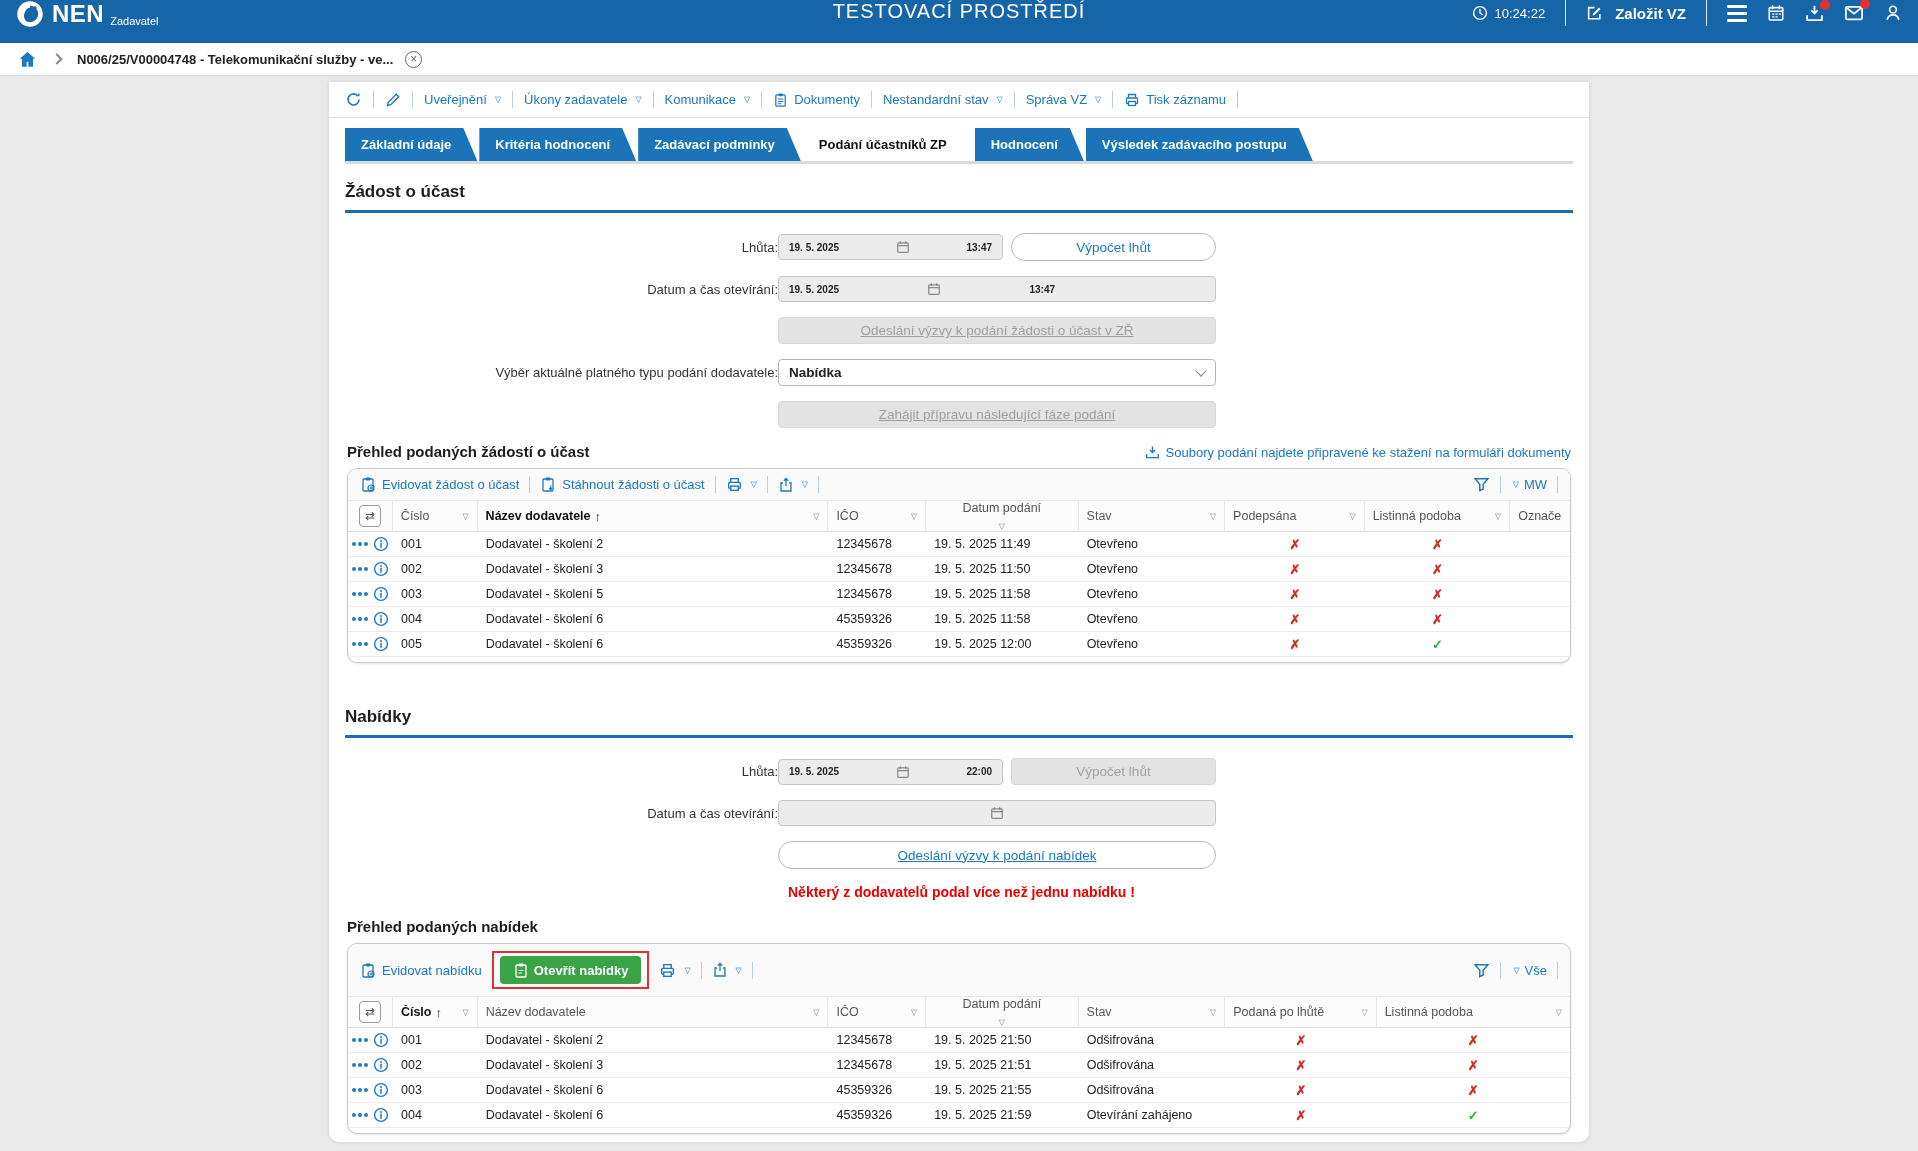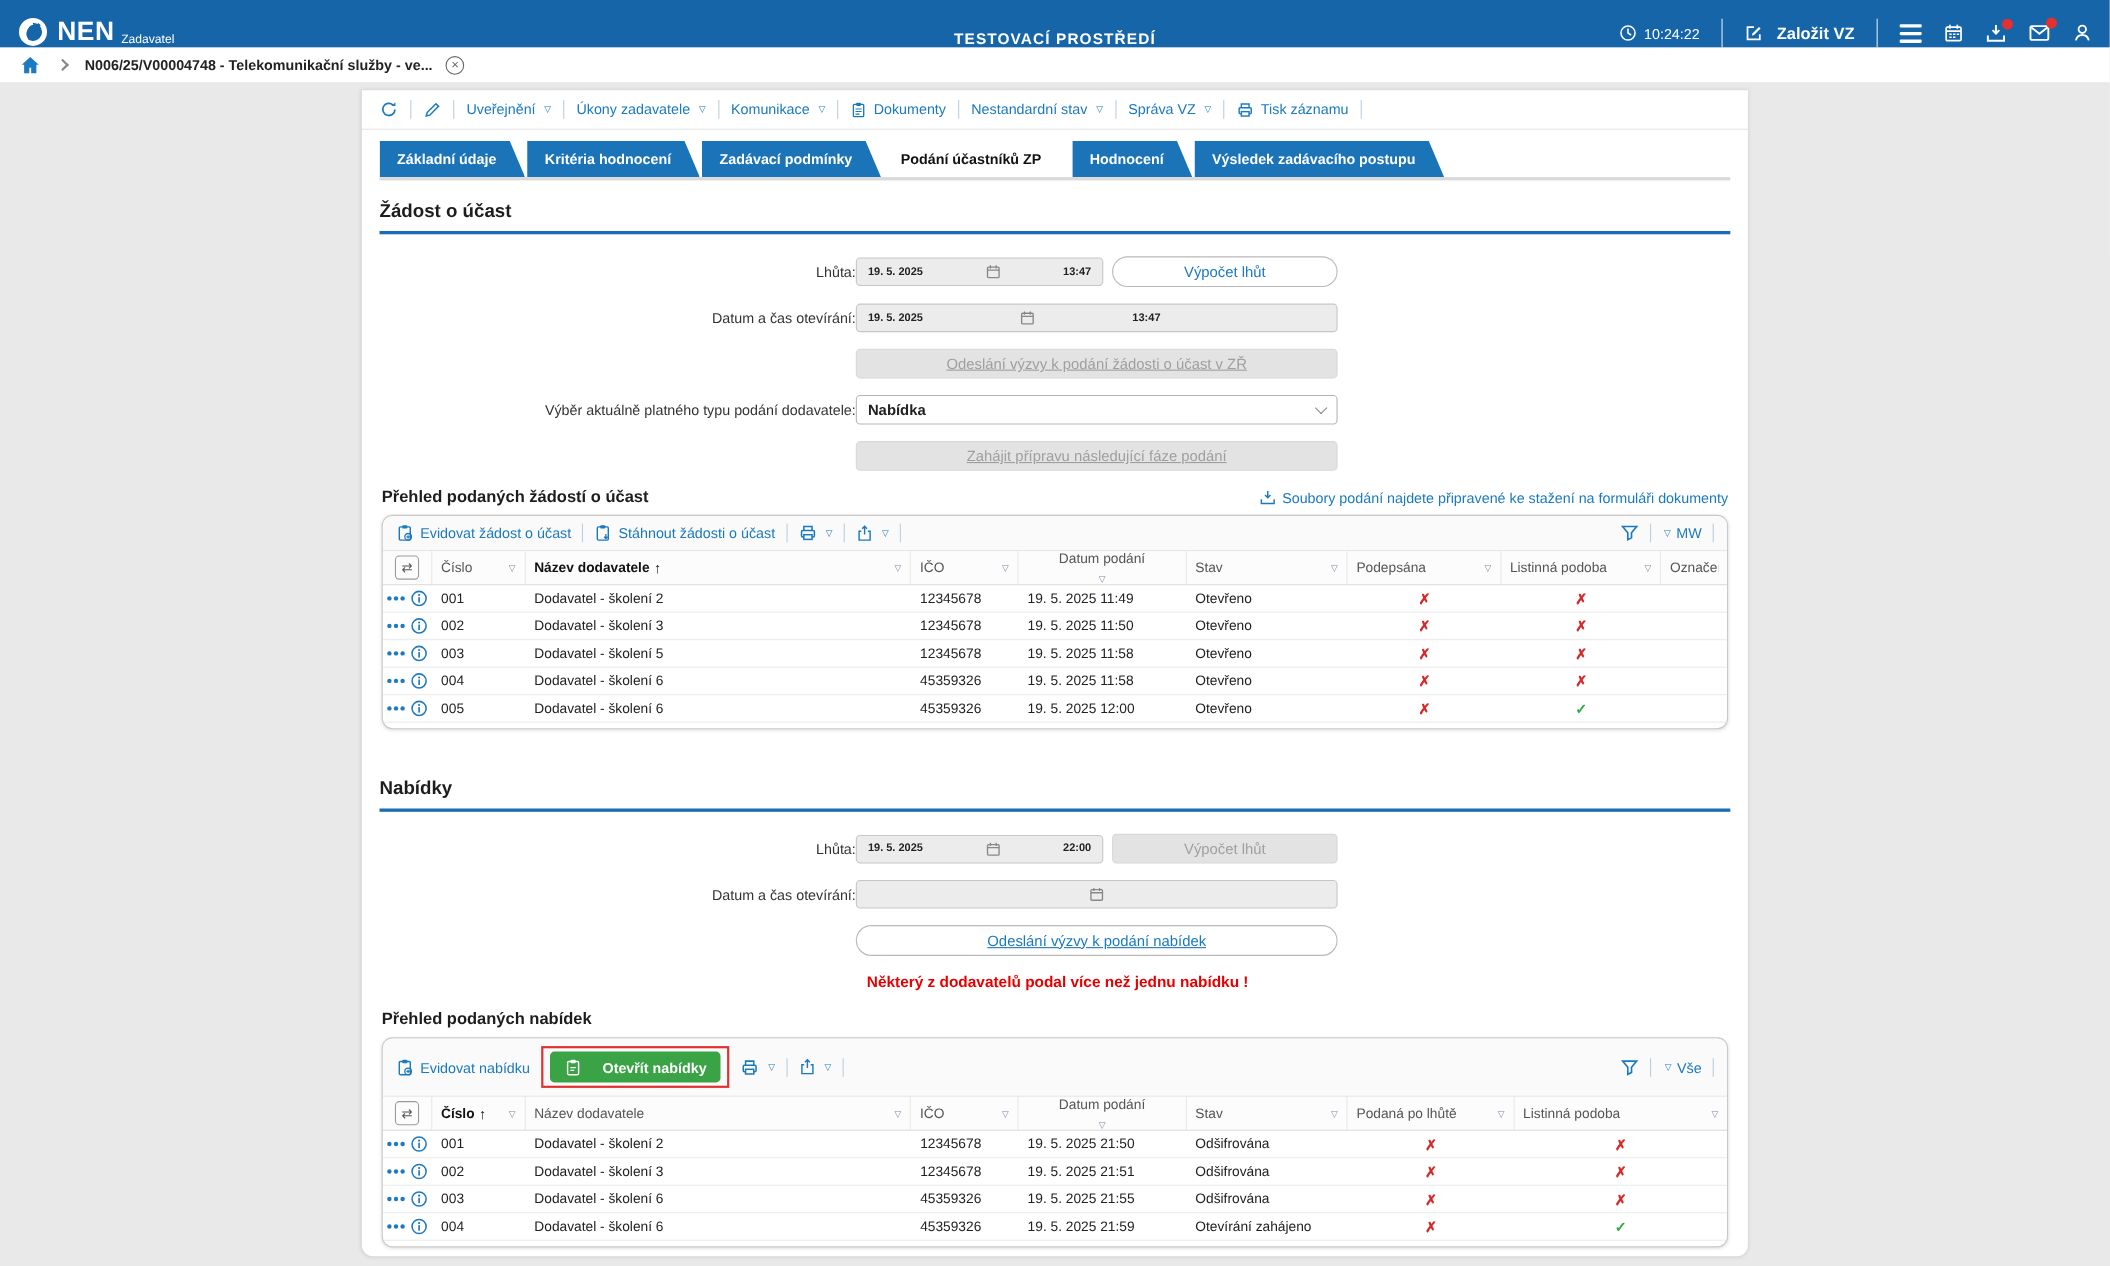--- a/index.html
+++ b/index.html
@@ -1,26 +1,26 @@
 <!DOCTYPE html>
 <html><head>
 <meta charset="utf-8">
 <style>
   * { box-sizing: border-box; margin: 0; padding: 0; }
   html,body { width:1918px; height:1151px; overflow:hidden; }
   body { font-family:"Liberation Sans", sans-serif; background:#e9e9e9; color:#222; }
   svg { display:block; }
 
   
-  .header { height:43px; background:#1565a8; display:flex; align-items:flex-end; padding:0 16px; position:relative; color:#fff; }
+  .header { height:43px; background:#1565a8; display:flex; align-items:flex-start; padding:0 16px; position:relative; color:#fff; }
   .logo-wrap { display:flex; align-items:center; gap:8px; }
   .logo-ring { width:28px; height:28px; }
   .logo-text { font-size:24px; font-weight:bold; letter-spacing:.5px; line-height:20px; }
   .logo-sub { font-size:11px; margin-top:14px; margin-left:-2px; }
-  .env-title { position:absolute; left:50%; transform:translateX(-50%); font-size:14px; font-weight:bold; letter-spacing:1px; }
+  .env-title { position:absolute; left:50%; transform:translateX(-50%); font-size:20px; font-weight:normal; letter-spacing:1px; }
   .header-right { margin-left:auto; display:flex; align-items:center; gap:20px; }
   .clock-box { display:flex; align-items:center; gap:7px; font-size:13px; }
   .hsep { width:1px; height:26px; background:rgba(255,255,255,.85); }
   .create-vz { display:flex; align-items:center; gap:12px; font-size:15px; font-weight:bold; cursor:pointer; }
   .hicon { position:relative; cursor:pointer; }
   .badge { position:absolute; top:-4px; right:-6px; width:10px; height:10px; border-radius:50%; background:#e53030; }
   .burger { width:20px; display:flex; flex-direction:column; gap:4px; }
   .burger i { height:3px; background:#fff; border-radius:1px; }
 
   
@@ -74,21 +74,21 @@
   .sub-title { font-size:15px; font-weight:bold; color:#1d1d1d; }
   .dl-link { display:flex; align-items:center; gap:6px; color:#1b79bd; font-size:13px; cursor:pointer; }
 
   
   .grid { margin:0 18px; border:1px solid #c9c9c9; border-radius:10px; overflow:hidden; box-shadow:0 1px 3px rgba(0,0,0,.10); background:#fff; }
   .grid-toolbar { display:flex; align-items:center; gap:10px; padding:7px 12px; background:#fafafa; }
   .gtlink { display:flex; align-items:center; gap:6px; color:#1b79bd; font-size:13px; cursor:pointer; white-space:nowrap; }
   .grid-toolbar .vsep { width:1px; height:17px; background:#b9cfe0; }
   .gt-right { margin-left:auto; display:flex; align-items:center; gap:10px; }
   .view-sel { display:flex; align-items:center; gap:5px; color:#1b79bd; font-size:13px; cursor:pointer; }
-  .btn-green { display:flex; align-items:center; gap:19px; background:#3aa345; color:#fff; font-size:13px; font-weight:bold;
+  .btn-green { display:flex; align-items:center; gap:5px; background:#3aa345; color:#fff; font-size:13px; font-weight:bold;
                height:28px; padding:0 13px; border-radius:4px; cursor:pointer; }
   .red-frame { border:2px solid #e03131; padding:3px 6px; display:inline-flex; }
 
   .grid-head { display:flex; background:#fcfcfc; border-top:1px solid #e6e6e6; border-bottom:1px solid #ddd; }
   .hcell { display:flex; align-items:center; gap:4px; height:30px; padding:0 8px; font-size:12.5px; color:#555; border-right:1px solid #e8e8e8; overflow:hidden; white-space:nowrap; }
   .hcell .lbl { flex:1; overflow:hidden; }
   .hcell.sorted .lbl { font-weight:bold; color:#111; flex:0 0 auto; }
   .flt { font-size:8px; color:#7a8aa0; }
   .sort-arrow { font-size:13px; font-weight:bold; color:#111; }
   .colset { width:22px; height:22px; border:1px solid #9a9a9a; border-radius:4px; color:#555; font-size:12px; display:flex; align-items:center; justify-content:center; margin:auto; cursor:pointer; }

